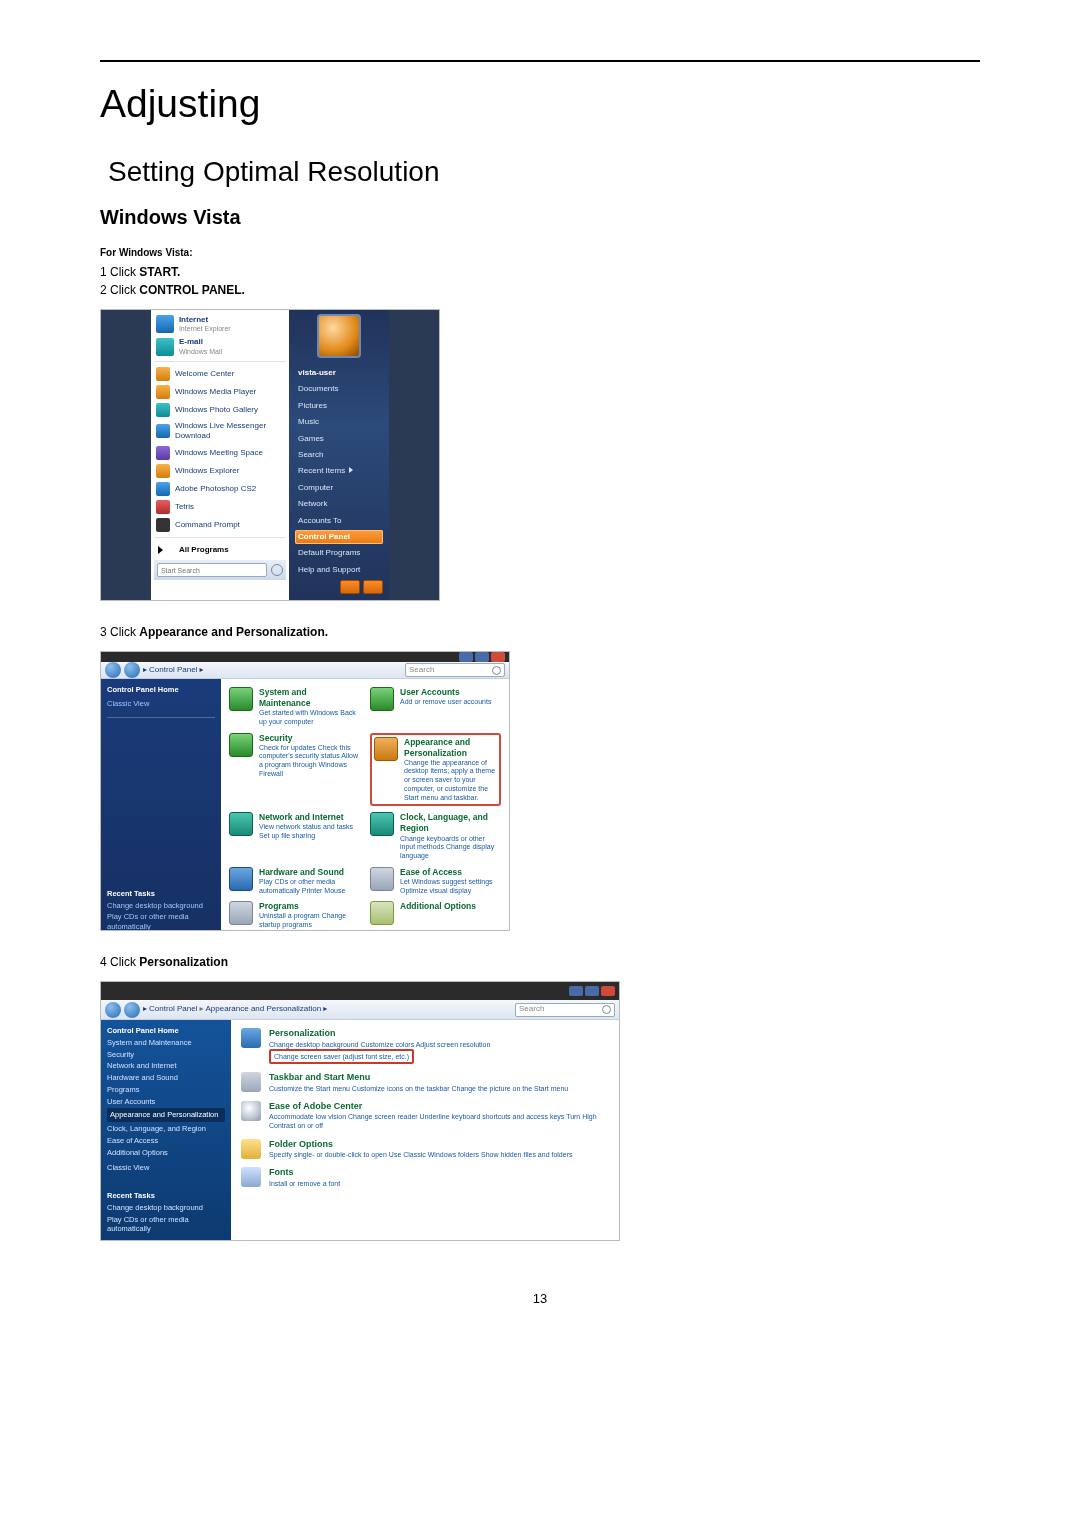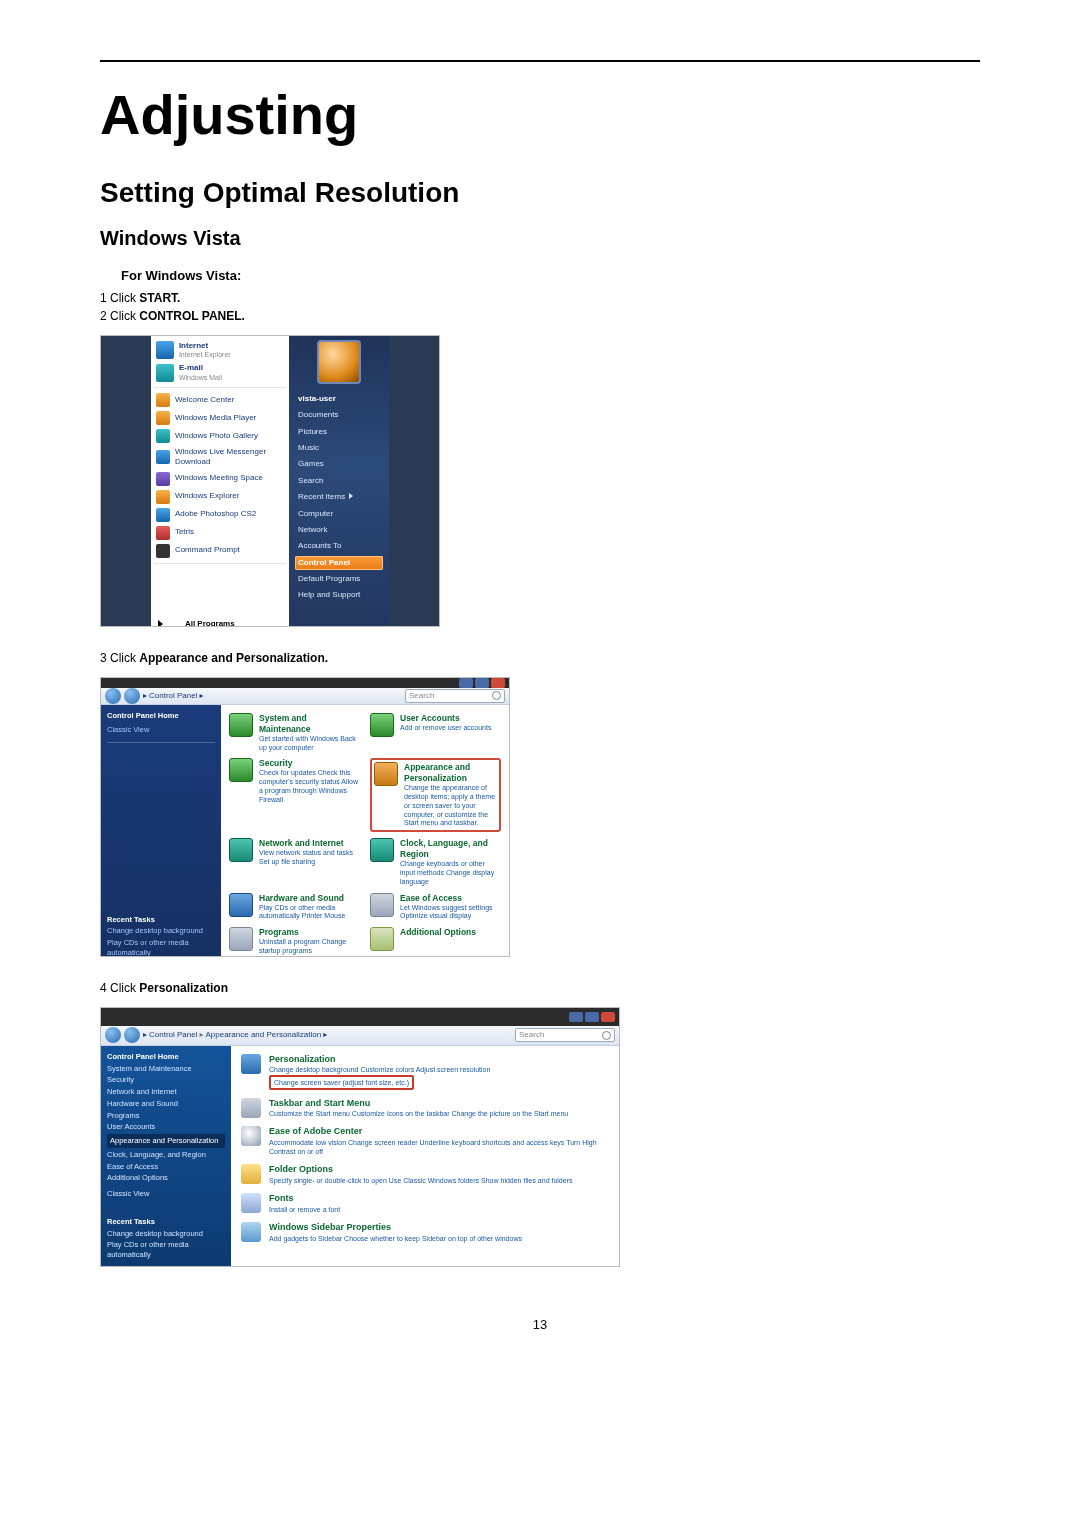--- a/index.html
+++ b/index.html
@@ -7,39 +7,38 @@
   .page {
     width: 1080px;
     padding: 60px 100px 60px 100px;
     position: relative;
   }
   .top-rule {
     border-top: 2px solid #000;
     margin-bottom: 20px;
   }
   h1.main-title {
-    font-size: 56px;
-    font-weight: bold;
+    font-size: 39px;
+    font-weight: normal;
     margin: 10px 0 30px 0;
   }
   h2.section {
     font-size: 28px;
-    font-weight: bold;
-    margin: 10px 0 18px 0;
+    font-weight: normal;
+    margin: 10px 0 18px 8px;
   }
   h3.subsection {
     font-size: 20px;
     font-weight: bold;
     margin: 10px 0 16px 0;
   }
   .body-text {
-    font-size: 13px;
+    font-size: 10px;
     line-height: 1.6;
     margin-bottom: 4px;
-    margin-left: 21px;
   }
   .bold { font-weight: bold; }
   .step-line { font-size: 12px; margin: 4px 0; }
   .step-intro { margin: 24px 0 10px 0; }
 
   
   .shot {
     border: 1px solid #bbb;
     background: #2a3a55;
     font-size: 8px;
@@ -70,22 +69,22 @@
   .s-item.big .ic { width: 18px; height: 18px; flex: 0 0 18px; }
   .s-item .lab2 { color:#888; font-size:7px; display:block; margin-top:-1px;}
   .ic-blue { background: linear-gradient(#4aa3e8,#1566b0); }
   .ic-teal { background: linear-gradient(#3fc1c9,#0e8b93); }
   .ic-orange { background: linear-gradient(#f7b24a,#d47c0c); }
   .ic-purple { background: linear-gradient(#8a6bd1,#5c3aa8); }
   .ic-red { background: linear-gradient(#e85d5d,#b02c2c); }
   .ic-dark { background: #333; }
   .divider-h { height:1px; background:#e2e2e2; margin:2px 0; }
   .allprog {
-    display:flex; align-items:center; gap:22px;
-    padding:3px 4px; color:#000; font-weight:bold;margin-top:48px;
+    display:flex; align-items:center; gap:16px;
+    padding:3px 4px; color:#000; font-weight:bold;
   }
   .allprog .tri { width:0;height:0;border-top:4px solid transparent;border-bottom:4px solid transparent;border-left:5px solid #000; }
   .search-row {
     background: linear-gradient(#e8eef7,#cdd9ec);
     display:flex; align-items:center; gap:4px; padding:3px;
   }
   .search-row input {
     flex:1; height:14px; border:1px solid #9ab; border-radius:2px;
     font-size:7px; padding:0 3px;
   }
@@ -498,25 +497,18 @@
 Show hidden files and folders</div>
             </div>
         </div>
         <div class="ap-row">
           <div class="ap-ic font"></div>
           <div class="txt">
               <div class="a1">Fonts</div>
               <div class="a2">Install or remove a font</div>
             </div>
         </div>
-        <div class="ap-row">
-          <div class="ap-ic side"></div>
-          <div class="txt">
-              <div class="a1">Windows Sidebar Properties</div>
-              <div class="a2">Add gadgets to Sidebar    Choose whether to keep Sidebar on top of other windows</div>
-            </div>
-        </div>
       </div>
     </div>
   </div>
 
   <div class="page-num">13</div>
 </div>
 
 </body></html>

